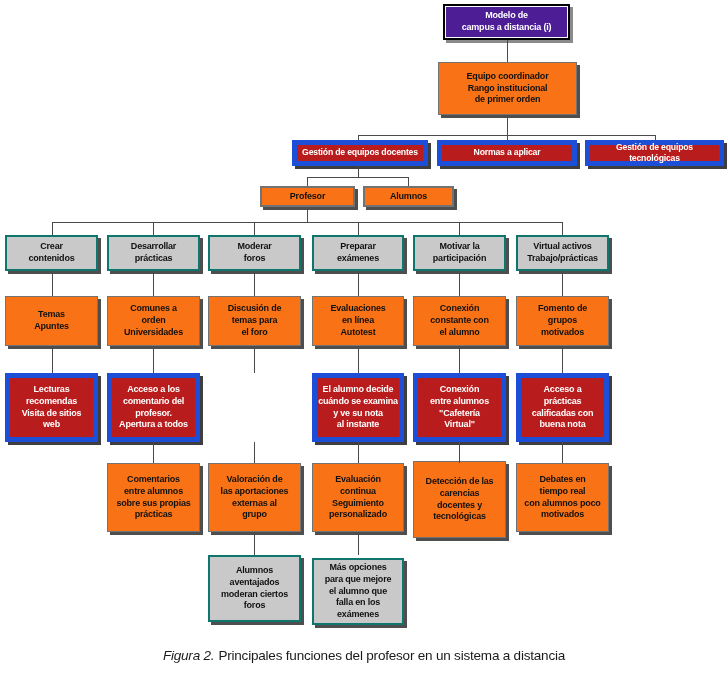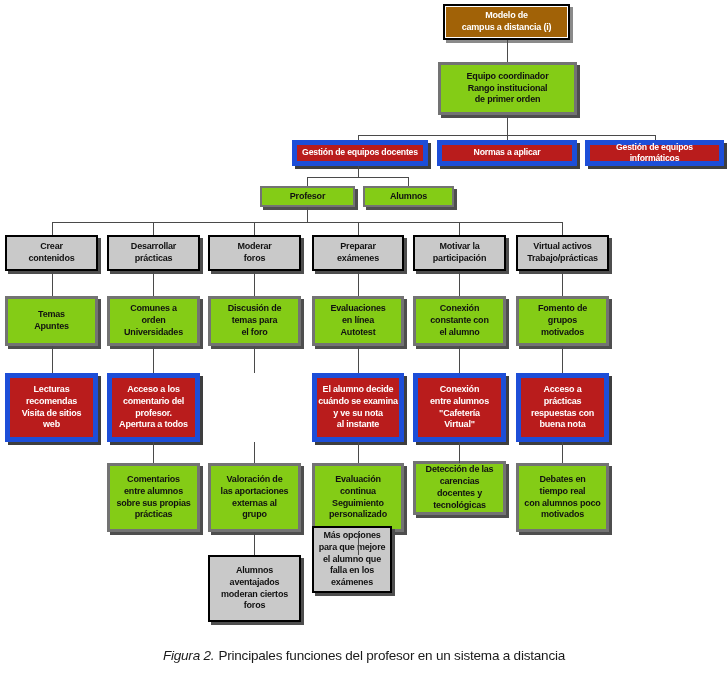--- a/index.html
+++ b/index.html
@@ -5,24 +5,24 @@
   html,body{margin:0;padding:0;background:#ffffff;}
   #stage{
     position:relative;width:728px;height:678px;background:#ffffff;overflow:hidden;
     font-family:"Liberation Sans","DejaVu Sans",sans-serif;
   }
   .node{
     position:absolute;display:flex;align-items:center;justify-content:center;
     text-align:center;font-weight:bold;font-size:9px;line-height:1.32;
     white-space:pre-line;box-sizing:border-box;letter-spacing:-0.2px;padding:0 1px;
   }
-  .white{background:#84cc16;border:3px solid #737373;box-shadow:3px 3px 0 #4e4e4e;color:#111111;}
-  .lgray{background:#c9c9c9;border:2px solid #000000;box-shadow:3px 3px 0 #4e4e4e;color:#111111;}
+  .white{background:#f97316;border:1px solid #737373;box-shadow:3px 3px 0 #4e4e4e;color:#111111;}
+  .lgray{background:#c9c9c9;border:2px solid #0f766e;box-shadow:3px 3px 0 #4e4e4e;color:#111111;}
   .mgray{background:#b91c1c;border:5px solid #1d4ed8;box-shadow:3px 3px 0 #3e3e3e;color:#ffffff;}
-  .black{background:#a16207;border:2px solid #000000;box-shadow:3px 3px 0 #8a8a8a, inset 0 0 0 1px #ffffff;color:#ffffff;}
+  .black{background:#4c1d95;border:2px solid #000000;box-shadow:3px 3px 0 #8a8a8a, inset 0 0 0 1px #ffffff;color:#ffffff;}
   .emph{border-width:2px;}
   .small{font-size:8.7px;}
   .line{position:absolute;background:#4a4a4a;}
   .caption{
     position:absolute;left:0;top:648px;width:728px;text-align:center;
     font-size:13.5px;color:#1a1a1a;letter-spacing:-0.2px;
   }
   .cap-label{font-style:italic;}
   .cap-text{margin-left:4px;}
 </style>
@@ -33,21 +33,21 @@
 
   <div class="node black" style="left:443px;top:4px;width:127px;height:36px">Modelo de
 campus a distancia (i)</div>
 
   <div class="node white" style="left:438px;top:62px;width:139px;height:53px">Equipo coordinador
 Rango institucional
 de primer orden</div>
 
   <div class="node mgray small" style="left:292px;top:140px;width:136px;height:26px">Gestión de equipos docentes</div>
   <div class="node mgray small" style="left:437px;top:140px;width:140px;height:26px">Normas a aplicar</div>
-  <div class="node mgray small" style="left:585px;top:140px;width:139px;height:26px">Gestión de equipos informáticos</div>
+  <div class="node mgray small" style="left:585px;top:140px;width:139px;height:26px">Gestión de equipos tecnológicas</div>
 
   <div class="node white emph" style="left:260px;top:186px;width:95px;height:21px">Profesor</div>
   <div class="node white emph" style="left:363px;top:186px;width:91px;height:21px">Alumnos</div>
 
   <div class="node lgray" style="left:5px;top:235px;width:93px;height:36px">Crear
 contenidos</div>
   <div class="node white" style="left:5px;top:296px;width:93px;height:50px">Temas
 Apuntes</div>
   <div class="node mgray" style="left:5px;top:373px;width:93px;height:69px">Lecturas
 recomendas
@@ -88,47 +88,47 @@
 en línea
 Autotest</div>
   <div class="node white" style="left:312px;top:463px;width:92px;height:69px">Evaluación
 continua
 Seguimiento
 personalizado</div>
   <div class="node mgray" style="left:312px;top:373px;width:92px;height:69px">El alumno decide
 cuándo se examina
 y ve su nota
 al instante</div>
-  <div class="node lgray" style="left:312px;top:526px;width:80px;height:67px">Más opciones
+  <div class="node lgray" style="left:312px;top:558px;width:92px;height:67px">Más opciones
 para que mejore
 el alumno que
 falla en los exámenes</div>
 
   <div class="node lgray" style="left:413px;top:235px;width:93px;height:36px">Motivar la
 participación</div>
   <div class="node white" style="left:413px;top:296px;width:93px;height:50px">Conexión
 constante con
 el alumno</div>
   <div class="node mgray" style="left:413px;top:373px;width:93px;height:69px">Conexión
 entre alumnos
 "Cafetería
 Virtual"</div>
-  <div class="node white" style="left:413px;top:461px;width:93px;height:54px">Detección de las
+  <div class="node white" style="left:413px;top:461px;width:93px;height:77px">Detección de las
 carencias
 docentes y
 tecnológicas</div>
 
   <div class="node lgray" style="left:516px;top:235px;width:93px;height:36px">Virtual activos
 Trabajo/prácticas</div>
   <div class="node white" style="left:516px;top:296px;width:93px;height:50px">Fomento de
 grupos
 motivados</div>
   <div class="node mgray" style="left:516px;top:373px;width:93px;height:69px">Acceso a
 prácticas
-respuestas con
+calificadas con
 buena nota</div>
   <div class="node white" style="left:516px;top:463px;width:93px;height:69px">Debates en
 tiempo real
 con alumnos poco
 motivados</div>
 
   <div id="lines">
       <div class="line" style="left: 507px; top: 40px; width: 1px; height: 22px; background: rgb(74, 74, 74);"></div>
       <div class="line" style="left: 507px; top: 115px; width: 1px; height: 25px; background: rgb(74, 74, 74);"></div>
       <div class="line" style="left: 358px; top: 135px; width: 297px; height: 1px; background: rgb(74, 74, 74);"></div>

